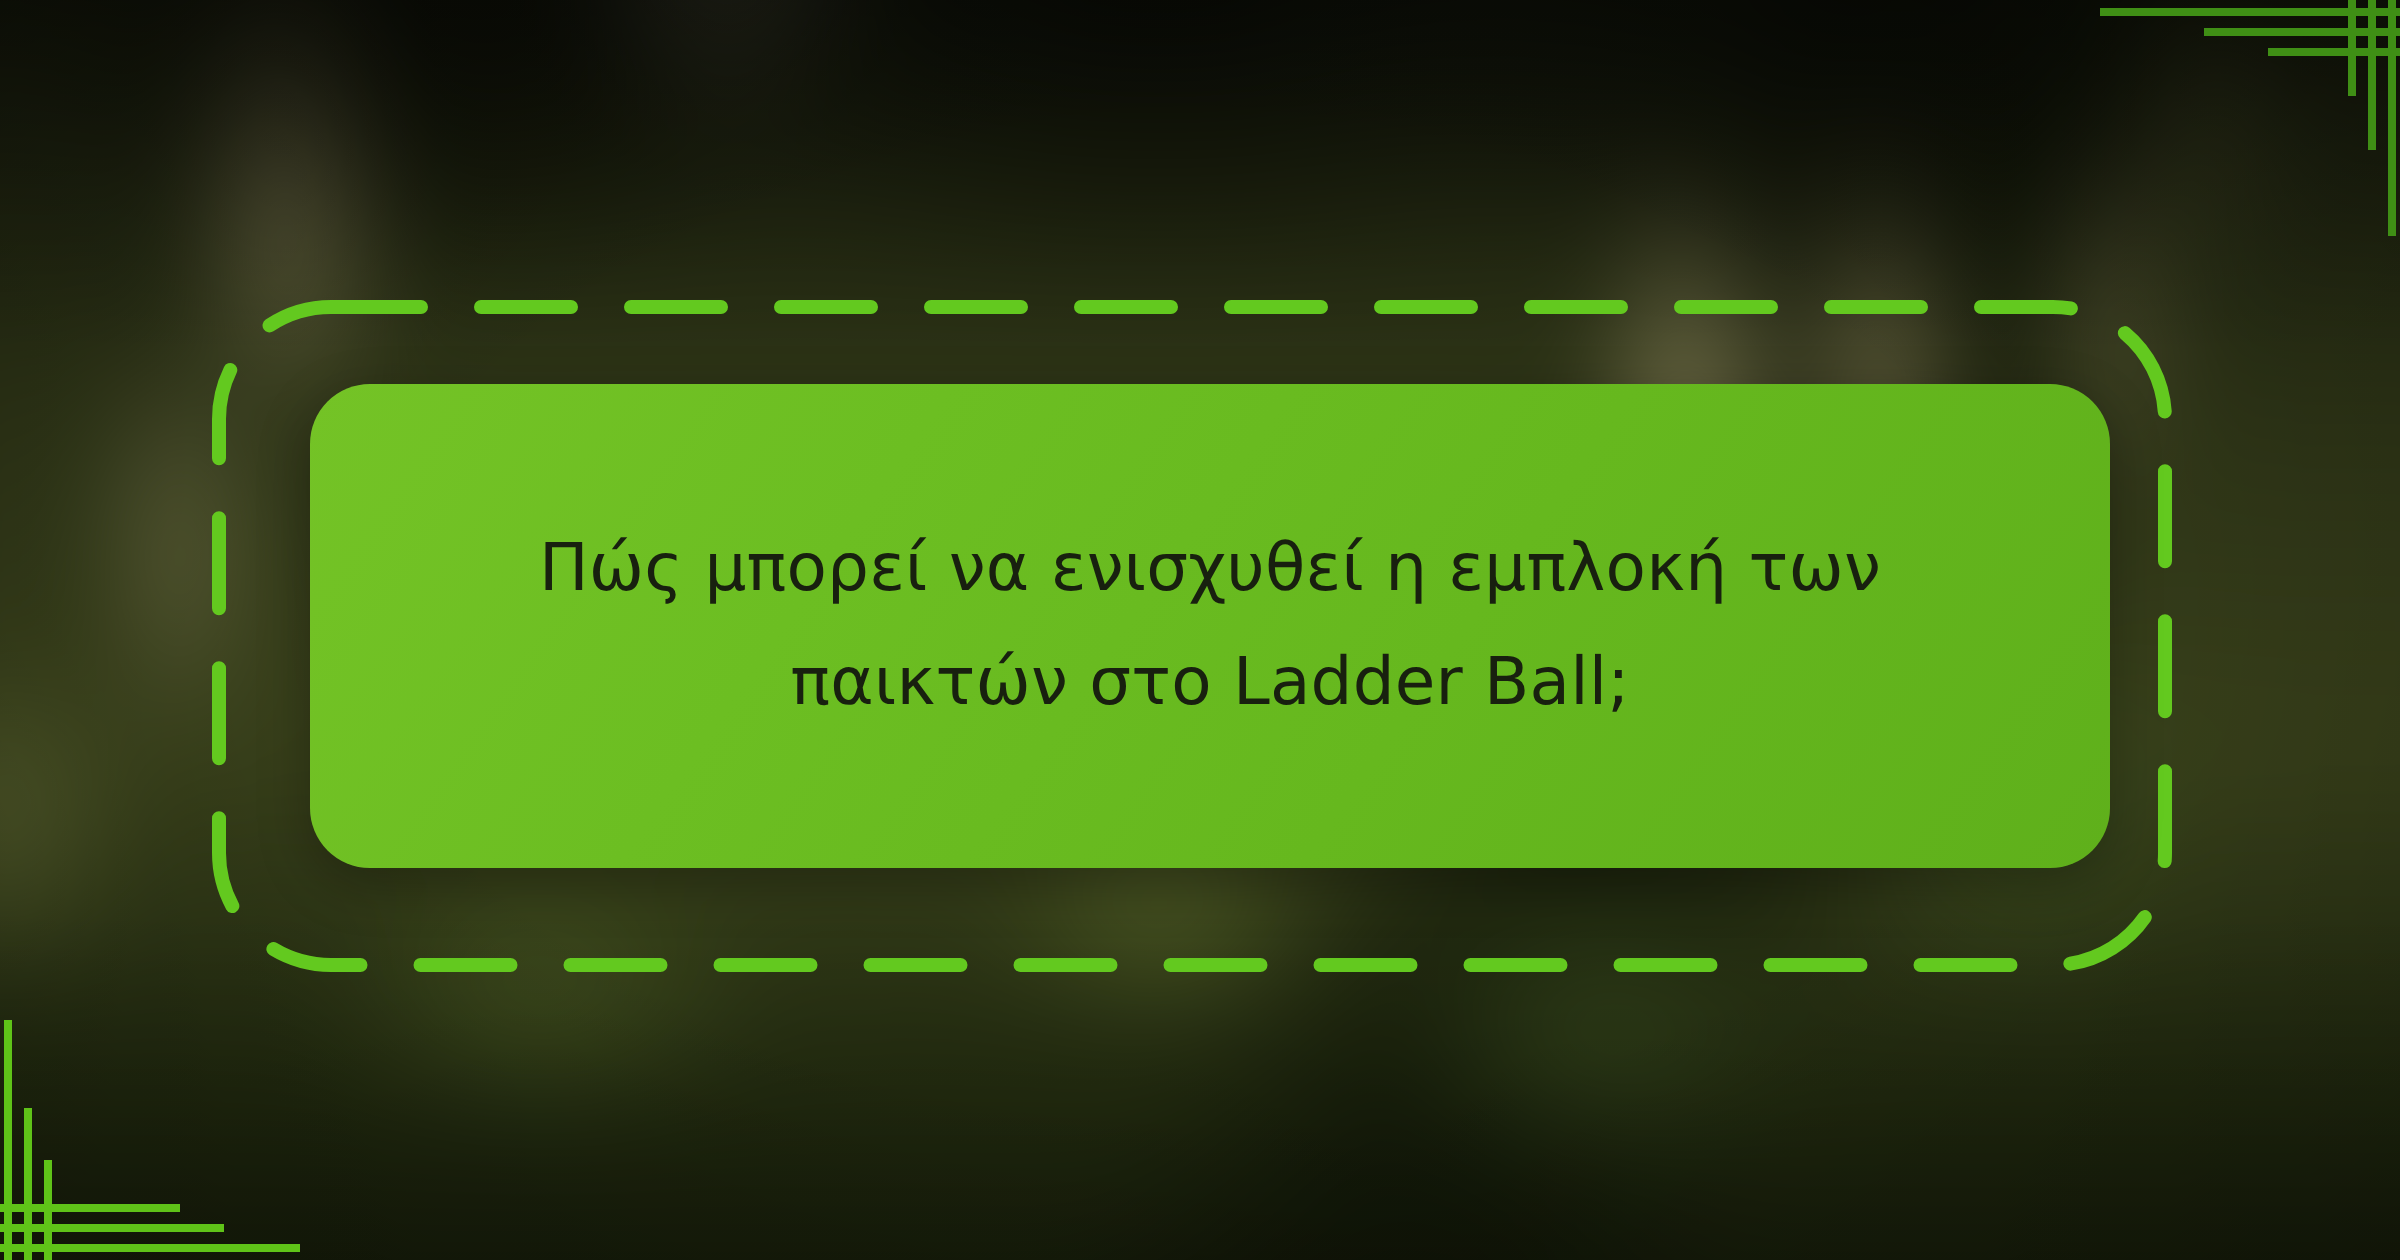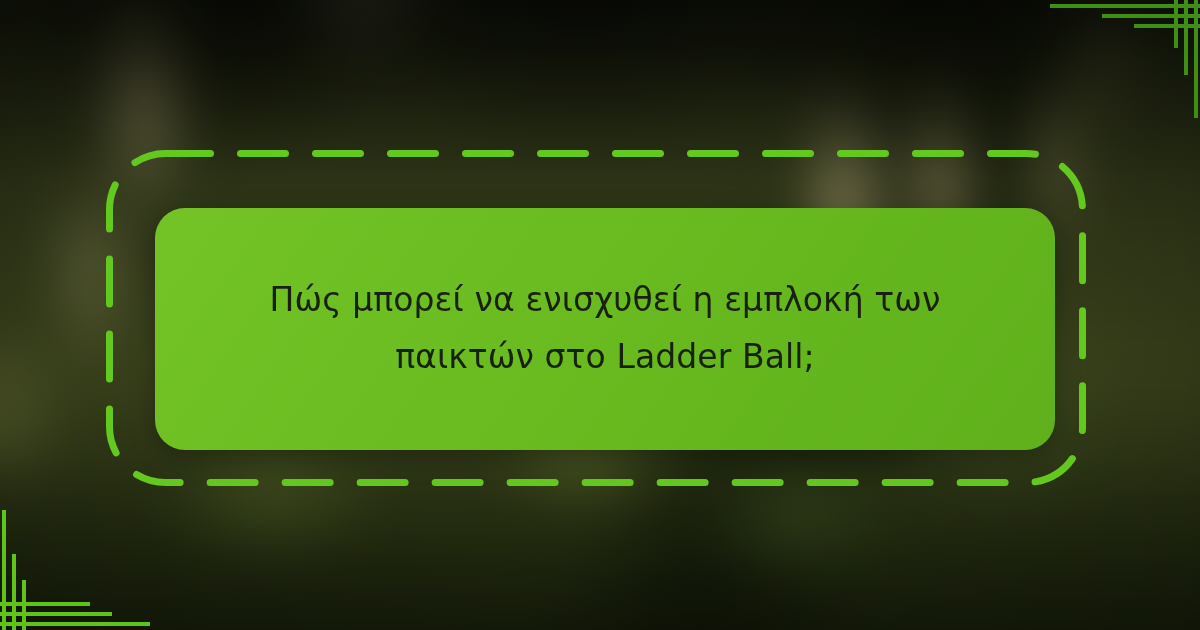--- a/index.html
+++ b/index.html
@@ -82,21 +82,21 @@
     top: 140px;
     width: 1000px;
     height: 356px;
     overflow: visible;
   }
 
   
   .card {
     position: absolute;
     left: 155px;
-    top: 208px;
+    top: 192px;
     width: 900px;
     height: 242px;
     border-radius: 30px;
     background:
       linear-gradient(125deg, #74c326 0%, #6cbe22 30%, #66b81e 62%, #5fb01b 100%);
     box-shadow: 0 8px 26px rgba(0,0,0,0.28);
     display: flex;
     align-items: center;
     justify-content: center;
     padding: 0 52px;

